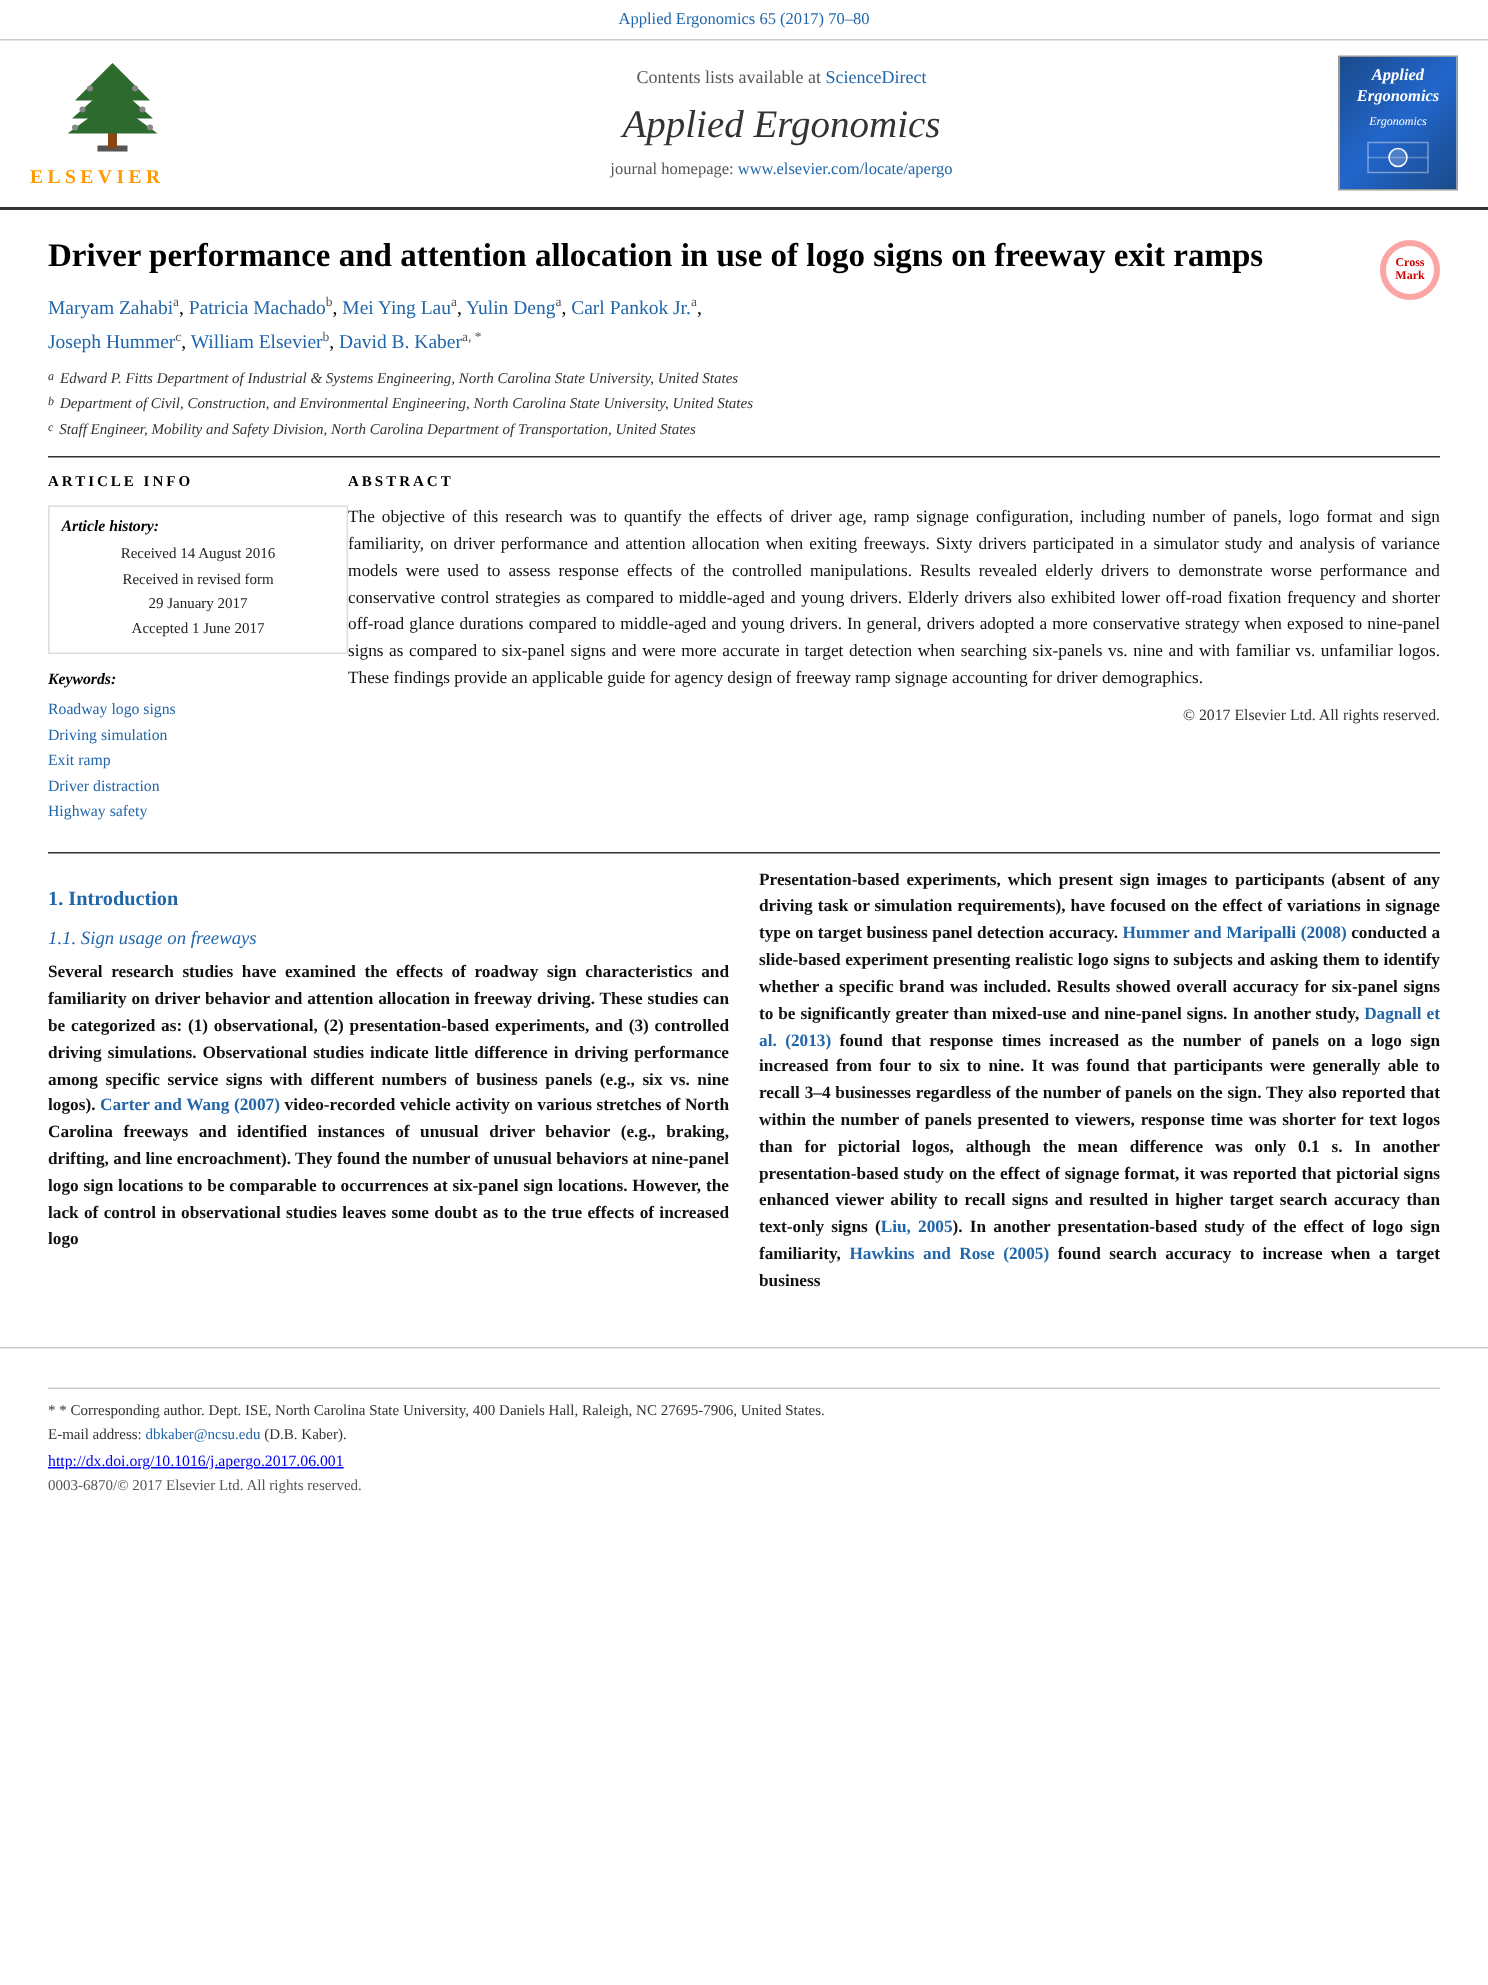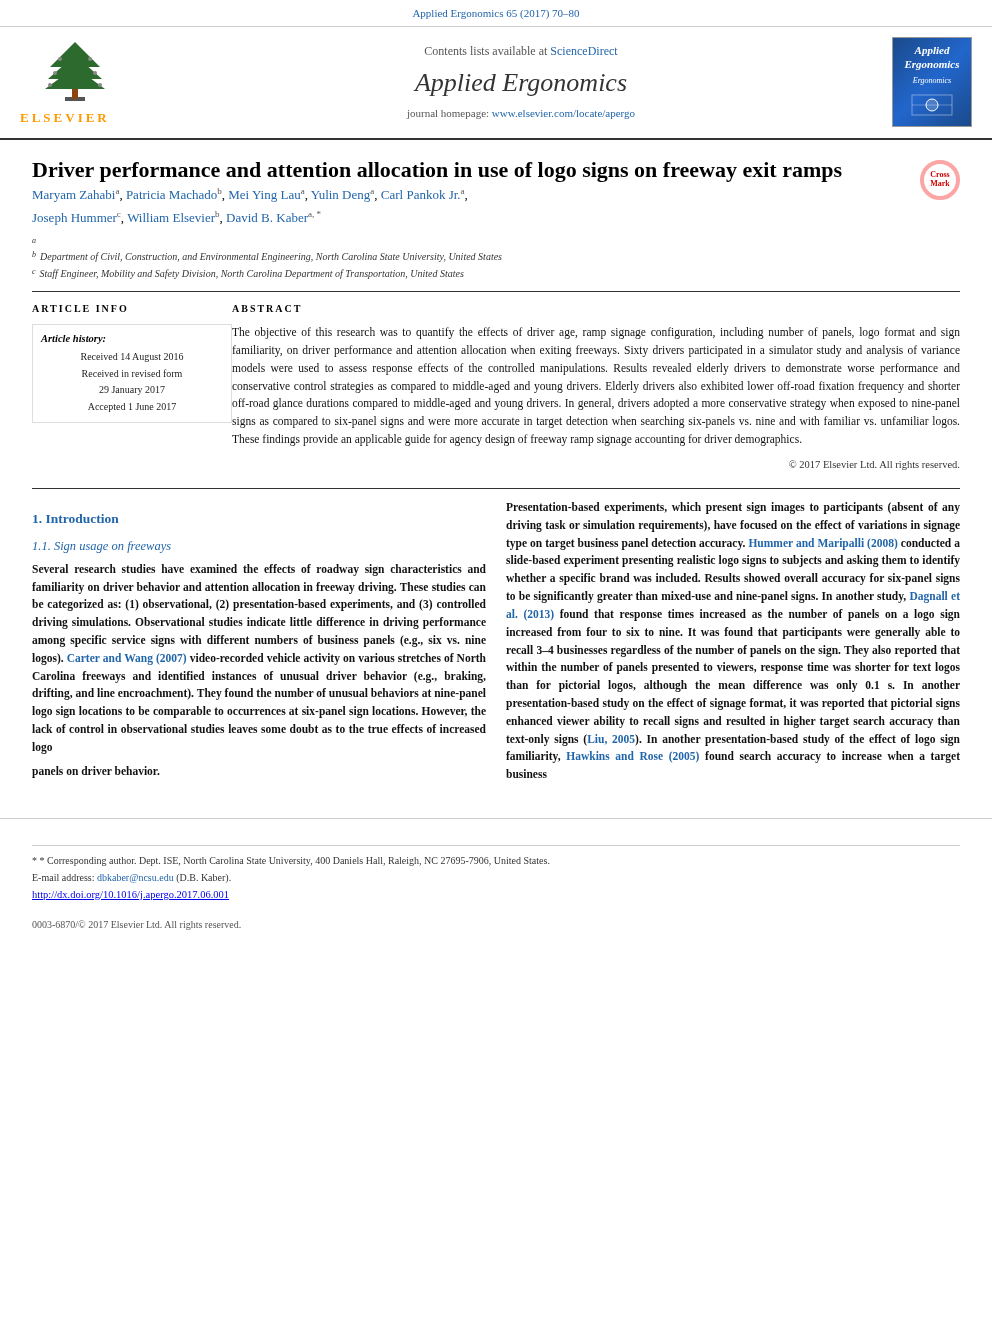--- a/index.html
+++ b/index.html
@@ -108,20 +108,21 @@
     
     .article-container {
       padding: 16px 32px;
     }
 
     
     .article-title {
       font-size: 22px;
       font-weight: bold;
       color: #000;
+      margin-bottom: 10px;
       line-height: 1.3;
     }
     .crossmark {
       float: right;
       margin-left: 10px;
       margin-top: 4px;
     }
     .crossmark-circle {
       width: 40px;
       height: 40px;
@@ -265,21 +266,21 @@
     
     .footer-area {
       border-top: 1px solid #ccc;
       margin-top: 12px;
       padding-top: 18px;
       padding-left: 32px;
       padding-right: 32px;
     }
     .footnote { font-size: 10px; color: #333; margin-bottom: 2px; }
     .footnote a { color: #2266aa; text-decoration: none; }
-    .doi-line { font-size: 10.5px; color: #2266aa; margin-bottom: 16px; }
+    .doi-line { font-size: 10.5px; color: #2266aa; margin-bottom: 2px; }
     .issn-line { font-size: 10px; color: #555; }
 
     hr.section-rule { border: none; border-top: 1px solid #ccc; margin: 8px 0; }
   </style>
 </head>
 <body>
 
 <div class="top-bar">
   <span>Applied Ergonomics 65 (2017) 70–80</span>
 </div>
@@ -353,20 +354,21 @@
     <a href="#" class="author-link">Yulin Deng</a><sup class="author-sup">a</sup>,
     <a href="#" class="author-link">Carl Pankok Jr.</a><sup class="author-sup">a</sup>,<br>
     <a href="#" class="author-link">Joseph Hummer</a><sup class="author-sup">c</sup>,
     <a href="#" class="author-link">William Elsevier</a><sup class="author-sup">b</sup>,
     <a href="#" class="author-link">David B. Kaber</a><sup class="author-sup">a, *</sup>
   </div>
 
   <div class="affiliations">
     <div class="affil-line">
       <span class="affil-sup">a</span>
+      <span>Edward P. Fitts Department of Industrial &amp; Systems Engineering, North Carolina State University, United States</span>
     </div>
     <div class="affil-line">
       <span class="affil-sup">b</span>
       <span>Department of Civil, Construction, and Environmental Engineering, North Carolina State University, United States</span>
     </div>
     <div class="affil-line">
       <span class="affil-sup">c</span>
       <span>Staff Engineer, Mobility and Safety Division, North Carolina Department of Transportation, United States</span>
     </div>
   </div>
@@ -379,40 +381,47 @@
       <div class="info-section-title">ARTICLE INFO</div>
 
       <div class="history-box">
         <div class="history-label">Article history:</div>
         <div class="history-entry">Received 14 August 2016</div>
         <div class="history-entry">Received in revised form</div>
         <div class="history-entry">29 January 2017</div>
         <div class="history-entry">Accepted 1 June 2017</div>
       </div>
 
+      <div class="keywords-section">
+        <div class="keywords-title">Keywords:</div>
+        <div class="keyword-item">Roadway logo signs</div>
+        <div class="keyword-item">Driving simulation</div>
+        <div class="keyword-item">Exit ramp</div>
+        <div class="keyword-item">Driver distraction</div>
+        <div class="keyword-item">Highway safety</div>
+      </div>
     </div>
 
     <div class="abstract-col">
       <div class="abstract-section-title">ABSTRACT</div>
       <div class="abstract-text">The objective of this research was to quantify the effects of driver age, ramp signage configuration, including number of panels, logo format and sign familiarity, on driver performance and attention allocation when exiting freeways. Sixty drivers participated in a simulator study and analysis of variance models were used to assess response effects of the controlled manipulations. Results revealed elderly drivers to demonstrate worse performance and conservative control strategies as compared to middle-aged and young drivers. Elderly drivers also exhibited lower off-road fixation frequency and shorter off-road glance durations compared to middle-aged and young drivers. In general, drivers adopted a more conservative strategy when exposed to nine-panel signs as compared to six-panel signs and were more accurate in target detection when searching six-panels vs. nine and with familiar vs. unfamiliar logos. These findings provide an applicable guide for agency design of freeway ramp signage accounting for driver demographics.</div>
       <div class="copyright-line">© 2017 Elsevier Ltd. All rights reserved.</div>
     </div>
   </div>
 
   <hr class="article-divider">
 
   <div class="main-body">
 
     <div class="body-left">
       <div class="section-heading">1. Introduction</div>
       <div class="subsection-heading">1.1. Sign usage on freeways</div>
       <p class="body-text">
         Several research studies have examined the effects of roadway sign characteristics and familiarity on driver behavior and attention allocation in freeway driving. These studies can be categorized as: (1) observational, (2) presentation-based experiments, and (3) controlled driving simulations. Observational studies indicate little difference in driving performance among specific service signs with different numbers of business panels (e.g., six vs. nine logos). <a href="#" class="ref-link">Carter and Wang (2007)</a> video-recorded vehicle activity on various stretches of North Carolina freeways and identified instances of unusual driver behavior (e.g., braking, drifting, and line encroachment). They found the number of unusual behaviors at nine-panel logo sign locations to be comparable to occurrences at six-panel sign locations. However, the lack of control in observational studies leaves some doubt as to the true effects of increased logo
       </p>
-      <p class="body-text">panels on driver behavior.</p>
     </div>
 
     <div class="body-right">
       <p class="body-text">
         Presentation-based experiments, which present sign images to participants (absent of any driving task or simulation requirements), have focused on the effect of variations in signage type on target business panel detection accuracy. <a href="#" class="ref-link">Hummer and Maripalli (2008)</a> conducted a slide-based experiment presenting realistic logo signs to subjects and asking them to identify whether a specific brand was included. Results showed overall accuracy for six-panel signs to be significantly greater than mixed-use and nine-panel signs. In another study, <a href="#" class="ref-link">Dagnall et al. (2013)</a> found that response times increased as the number of panels on a logo sign increased from four to six to nine. It was found that participants were generally able to recall 3–4 businesses regardless of the number of panels on the sign. They also reported that within the number of panels presented to viewers, response time was shorter for text logos than for pictorial logos, although the mean difference was only 0.1 s. In another presentation-based study on the effect of signage format, it was reported that pictorial signs enhanced viewer ability to recall signs and resulted in higher target search accuracy than text-only signs (<a href="#" class="ref-link">Liu, 2005</a>). In another presentation-based study of the effect of logo sign familiarity, <a href="#" class="ref-link">Hawkins and Rose (2005)</a> found search accuracy to increase when a target business
       </p>
     </div>
   </div>
 </div>
 

